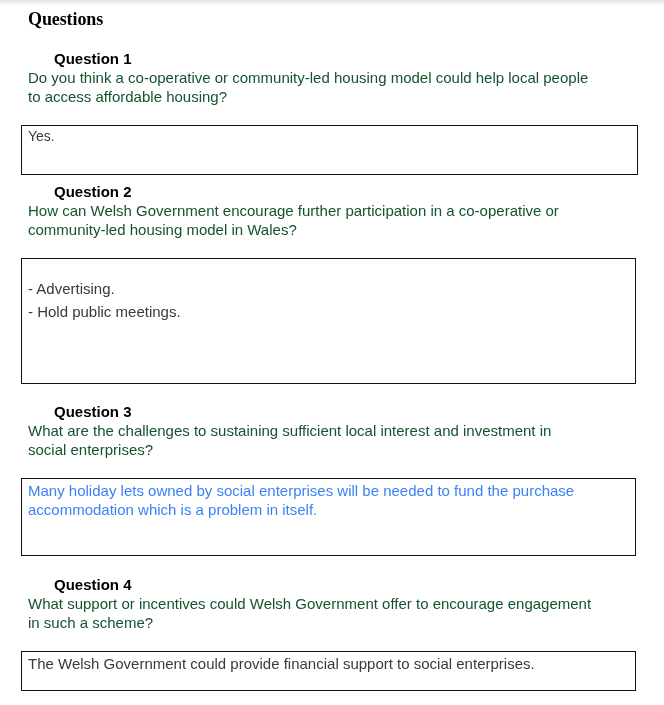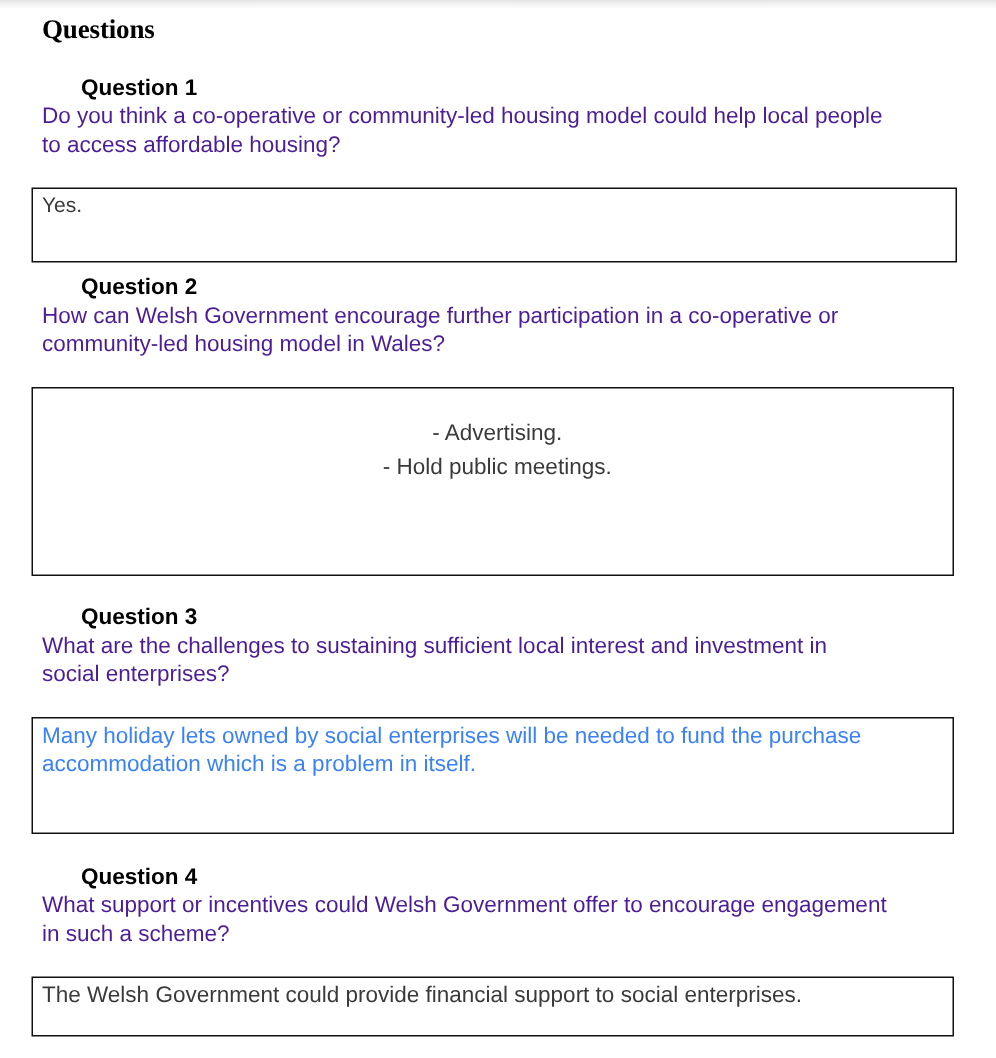--- a/index.html
+++ b/index.html
@@ -36,21 +36,21 @@
       font-weight: bold;
       line-height: 19px;
       margin-left: 35px;
     }
     .q-text {
       position: absolute;
       left: 28px;
       width: 610px;
       font-size: 15px;
       line-height: 19px;
-      color: #4c1d95;
+      color: #14532d;
     }
     .answer-box {
       position: absolute;
       left: 21px;
       border: 1.2px solid #111;
       box-sizing: border-box;
       background: #fff;
       font-size: 15px;
       color: #3a3a3a;
     }
@@ -75,21 +75,21 @@
 </div>
 <div class="answer-box small-text" style="top:125px; width:617px; height:50px; padding:2px 0 0 6px;">
   <span class="answer-line">Yes.</span>
 </div>
 
 <div class="q-label" style="top:182px;">Question 2</div>
 <div class="q-text" style="top:201px;">
   <span class="answer-line">How can Welsh Government encourage further participation in a co-operative or</span>
   <span class="answer-line">community-led housing model in Wales?</span>
 </div>
-<div class="answer-box" style="top:258px; width:615px; height:126px; padding:18px 0 0 6px; line-height:23px;text-align:center;">
+<div class="answer-box" style="top:258px; width:615px; height:126px; padding:18px 0 0 6px; line-height:23px;">
   <span class="answer-line">- Advertising.</span>
   <span class="answer-line">- Hold public meetings.</span>
 </div>
 
 <div class="q-label" style="top:402px;">Question 3</div>
 <div class="q-text" style="top:421px;">
   <span class="answer-line">What are the challenges to sustaining sufficient local interest and investment in</span>
   <span class="answer-line">social enterprises?</span>
 </div>
 <div class="answer-box" style="top:478px; width:615px; height:78px; padding:2px 0 0 6px; line-height:19px; color:#3b82f6;">

